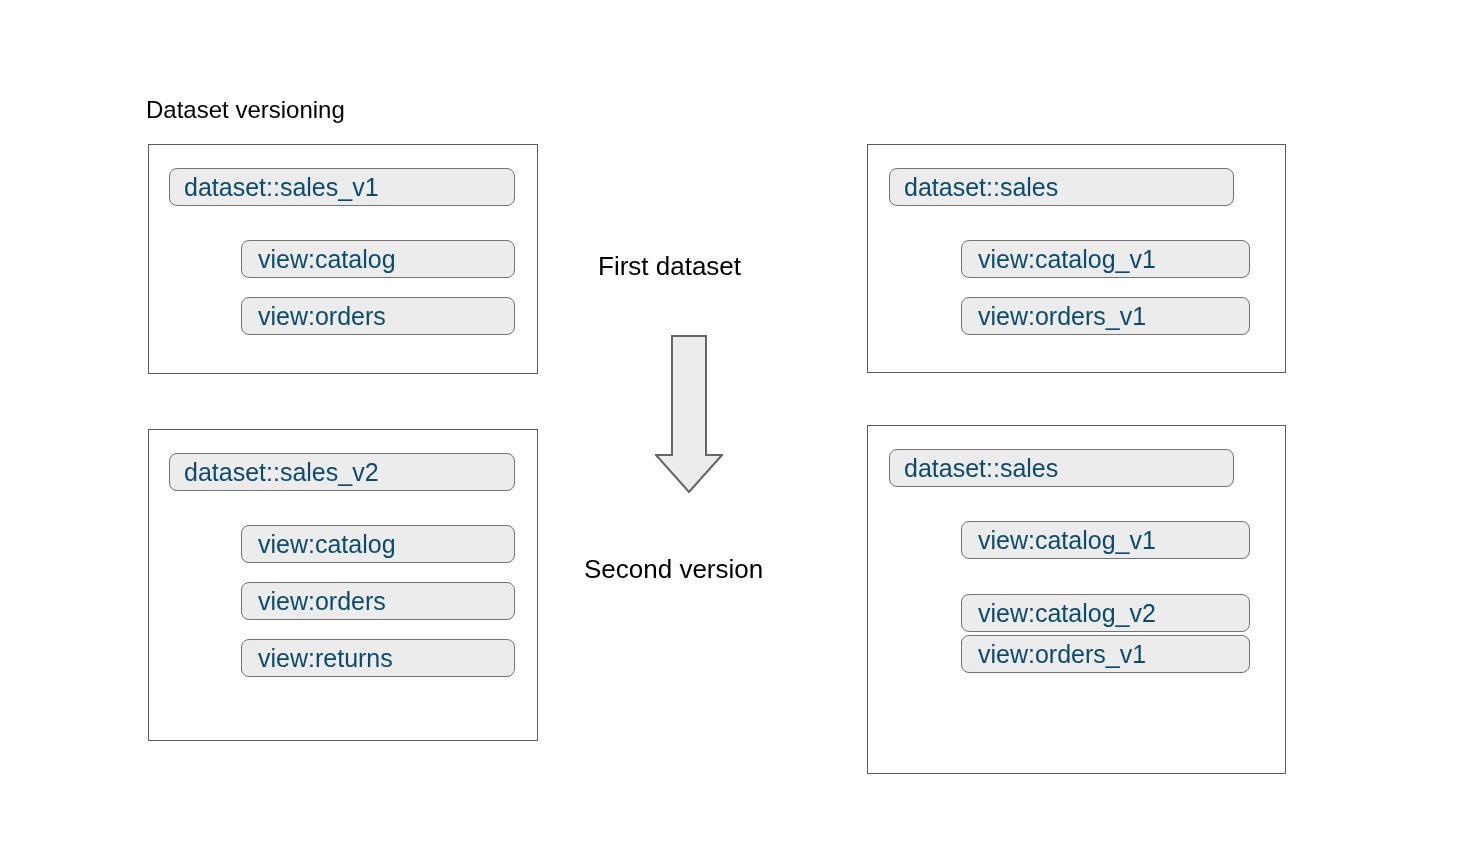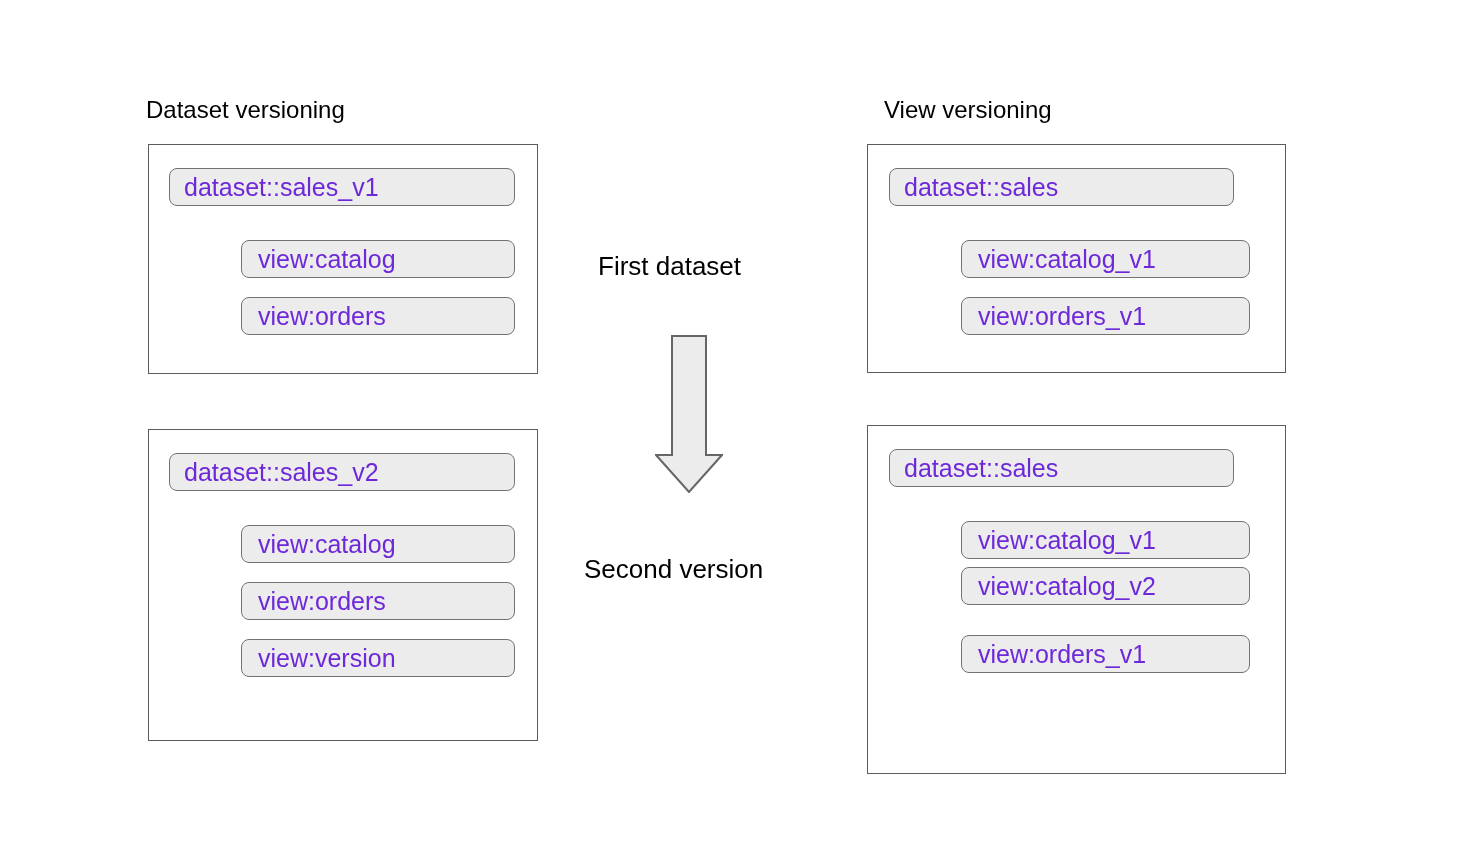--- a/index.html
+++ b/index.html
@@ -49,21 +49,21 @@
     position: absolute;
     background: #ececec;
     border: 1px solid #737373;
     border-radius: 8px;
     box-sizing: border-box;
     height: 38px;
     display: flex;
     align-items: center;
     font-size: 25px;
     line-height: 1;
-    color: #6d28d9;
+    color: #0c4a6e;
     white-space: nowrap;
     padding-left: 14px;
   }
   .pill.view { padding-left: 16px; }
 
   
   #box-dataset-v1 .pill.dataset { left: 20px; top: 23px; width: 346px; }
   #box-dataset-v1 .pill.view    { left: 92px; width: 274px; }
   #box-dataset-v1 .pill.v-0     { top: 95px; }
   #box-dataset-v1 .pill.v-1     { top: 152px; }
@@ -76,21 +76,21 @@
 
   
   #box-view-v1 .pill.dataset { left: 21px; top: 23px; width: 345px; }
   #box-view-v1 .pill.view    { left: 93px; width: 289px; }
   #box-view-v1 .pill.v-0     { top: 95px; }
   #box-view-v1 .pill.v-1     { top: 152px; }
 
   #box-view-v2 .pill.dataset { left: 21px; top: 23px; width: 345px; }
   #box-view-v2 .pill.view    { left: 93px; width: 289px; }
   #box-view-v2 .pill.v-0     { top: 95px; }
-  #box-view-v2 .pill.v-1     { top: 141px; padding-left: 16px; }
+  #box-view-v2 .pill.v-1     { top: 168px; padding-left: 16px; }
   #box-view-v2 .pill.v-2     { top: 209px; }
   #box-view-v2 .pill.v-3     { top: 266px; }
 
   
   .center-label {
     position: absolute;
     font-size: 26px;
     line-height: 30px;
     color: #000000;
     white-space: nowrap;
@@ -117,32 +117,31 @@
   <div class="group-box" id="box-dataset-v1">
     <div class="pill dataset">dataset::sales_v1</div>
     <div class="pill view v-0">view:catalog</div>
     <div class="pill view v-1">view:orders</div>
   </div>
 
   <div class="group-box" id="box-dataset-v2">
     <div class="pill dataset">dataset::sales_v2</div>
     <div class="pill view v-0">view:catalog</div>
     <div class="pill view v-1">view:orders</div>
-    <div class="pill view v-2">view:version</div>
+    <div class="pill view v-2">view:returns</div>
   </div>
 
   <div class="center-label" id="label-first">First dataset</div>
 
   <svg id="version-arrow" viewBox="0 0 68 158">
     <polygon points="17,1 51,1 51,120 67,120 34,157 1,120 17,120" fill="#ececec" stroke="#666666" stroke-width="2" stroke-linejoin="miter"></polygon>
   </svg>
 
   <div class="center-label" id="label-second">Second version</div>
 
-  <div class="col-heading" id="heading-right">View versioning</div>
 
   <div class="group-box" id="box-view-v1">
     <div class="pill dataset">dataset::sales</div>
     <div class="pill view v-0">view:catalog_v1</div>
     <div class="pill view v-1">view:orders_v1</div>
   </div>
 
   <div class="group-box" id="box-view-v2">
     <div class="pill dataset">dataset::sales</div>
     <div class="pill view v-0">view:catalog_v1</div>

